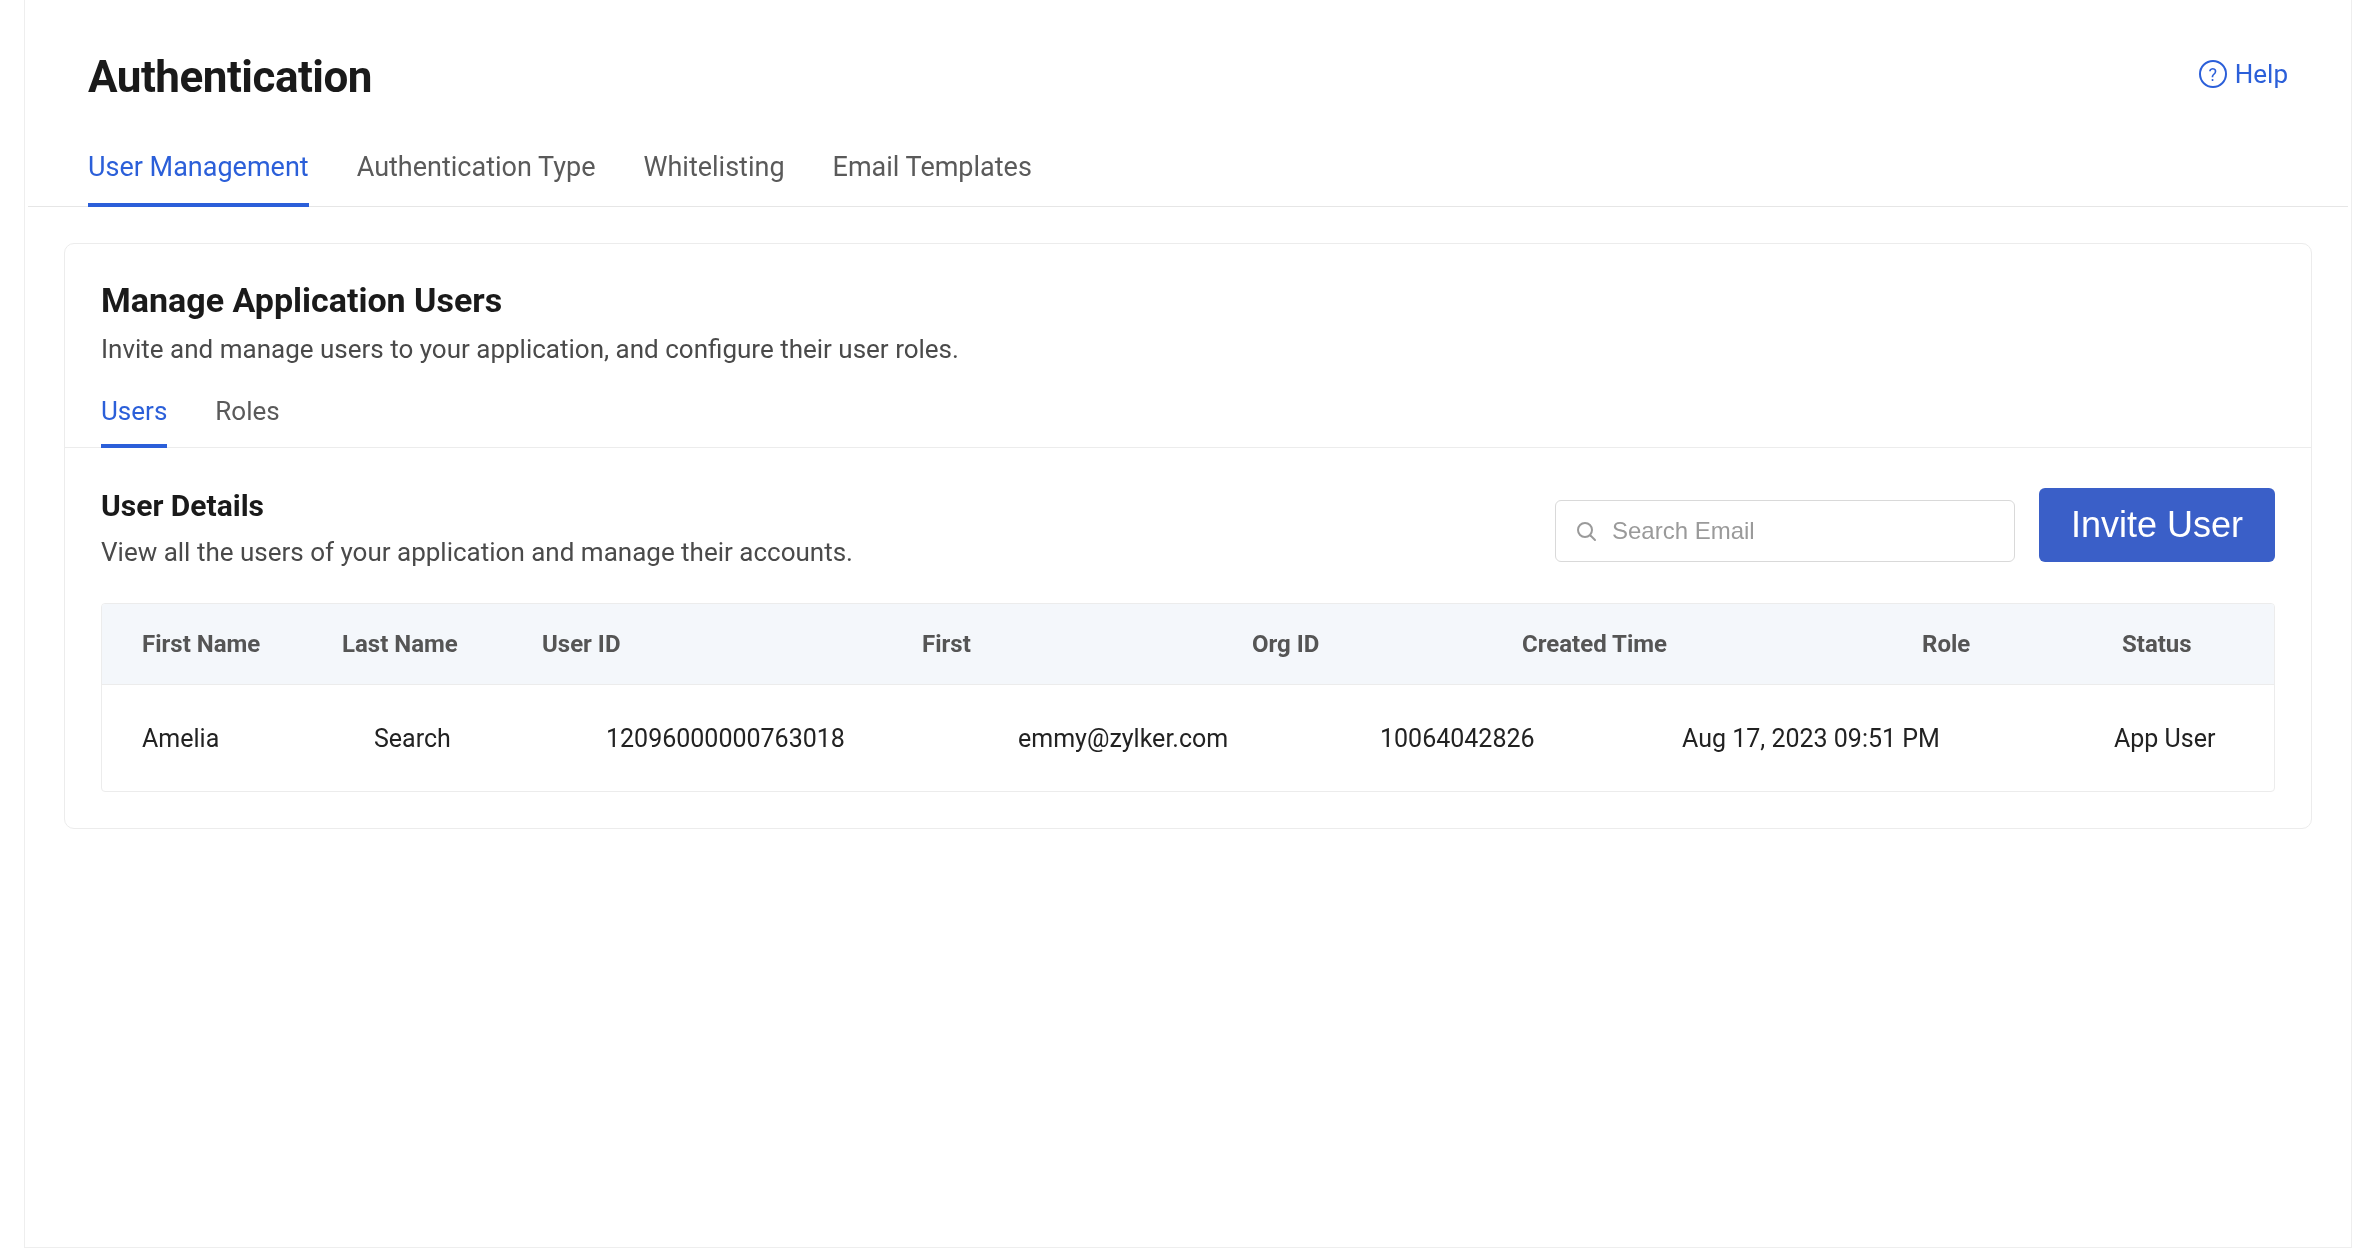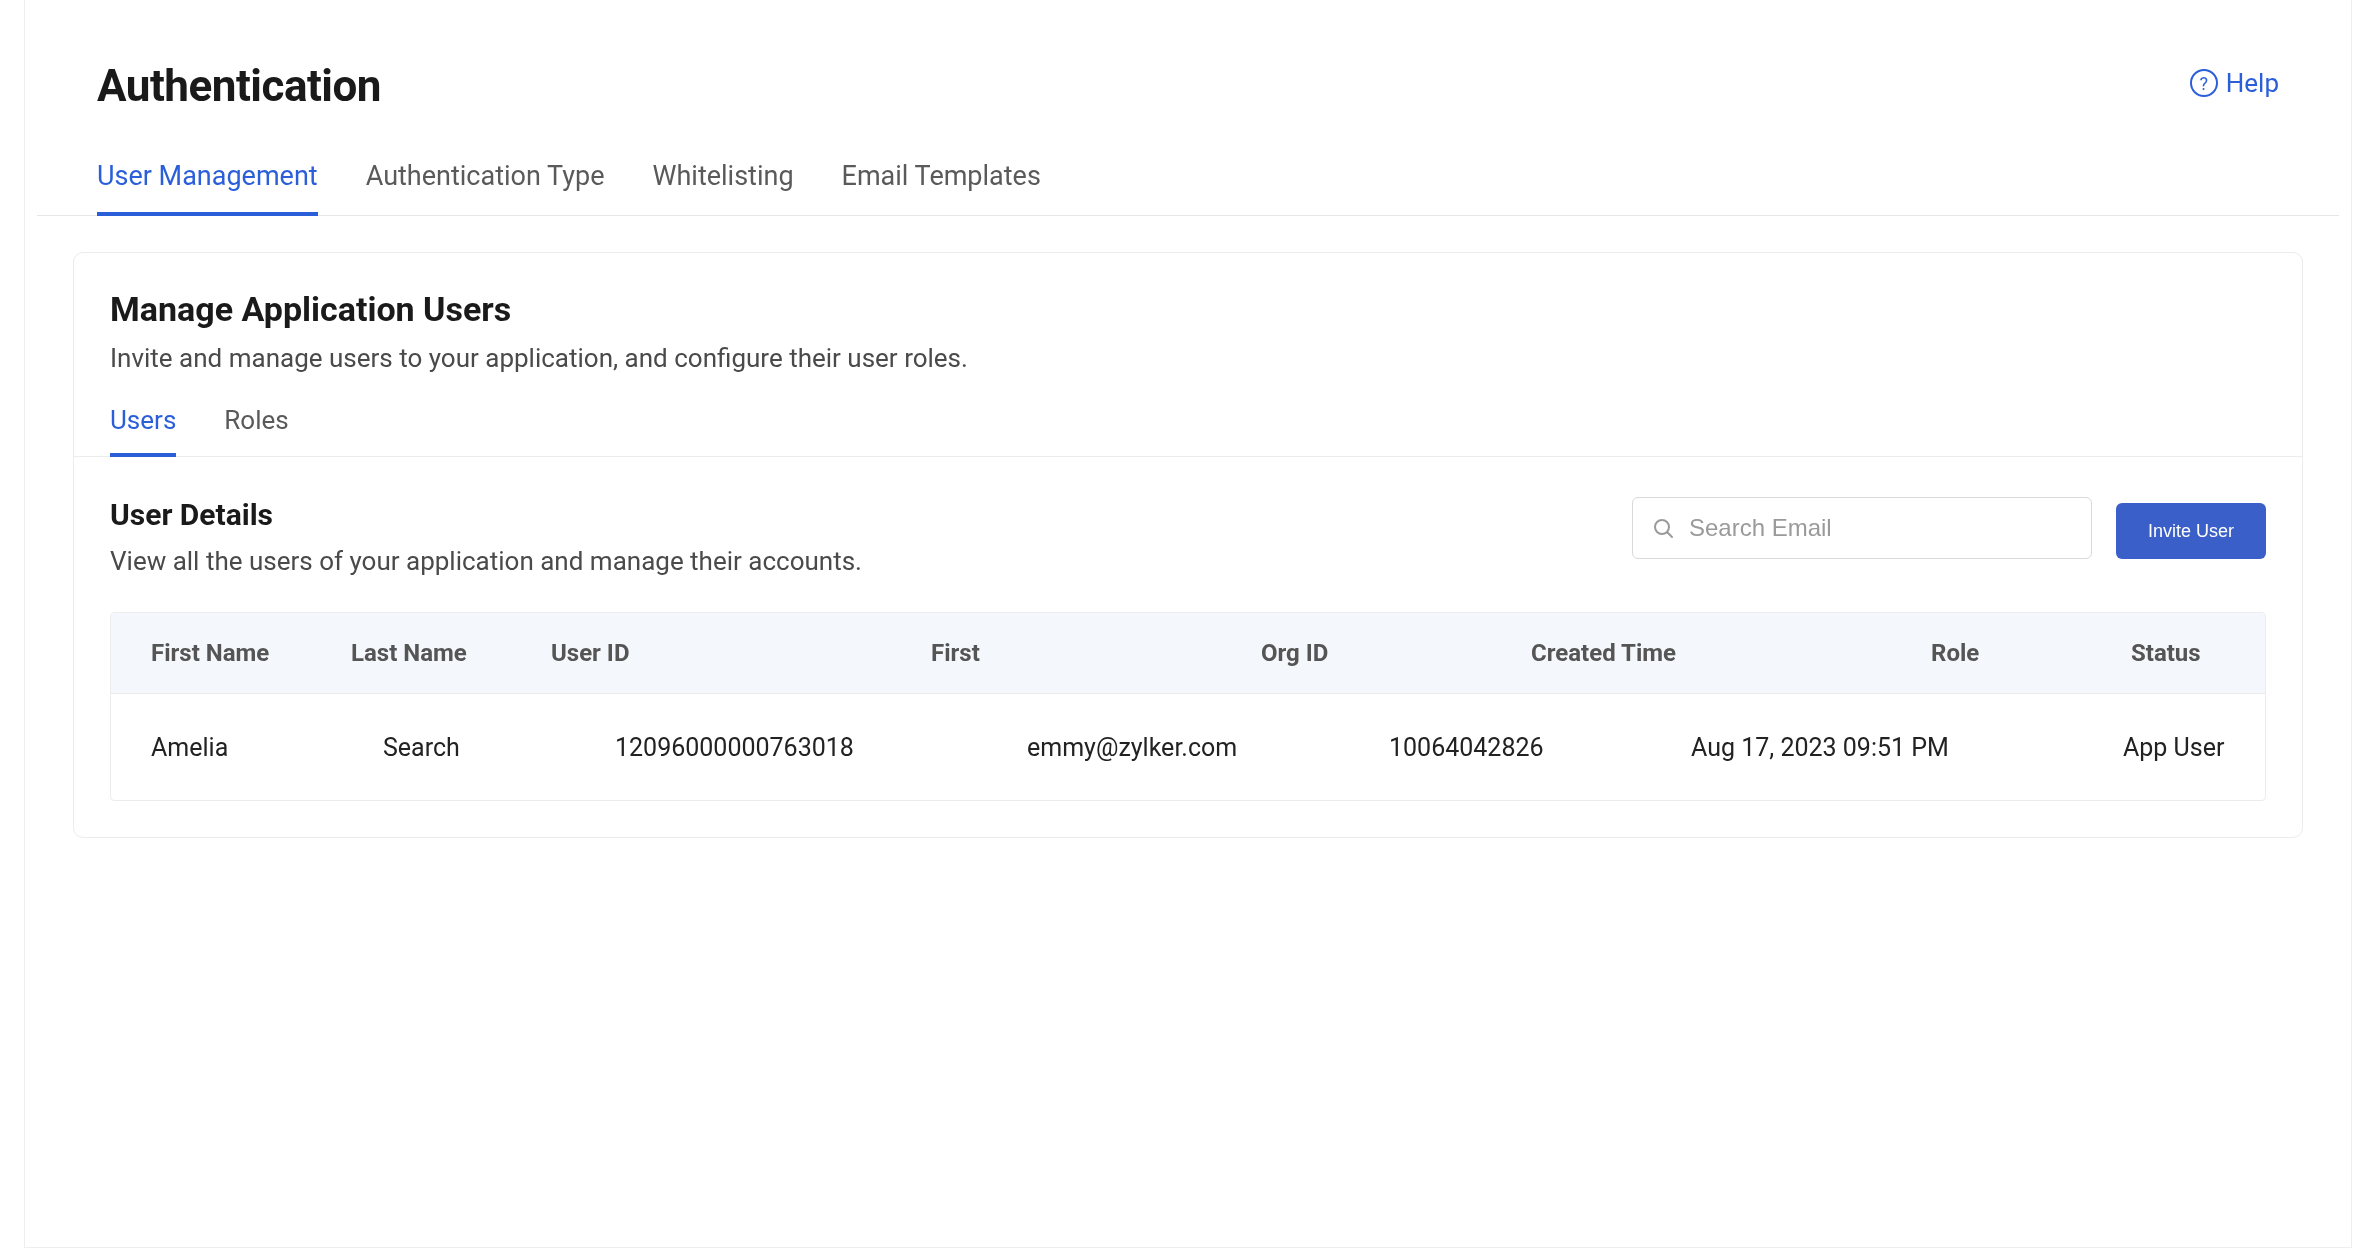--- a/index.html
+++ b/index.html
@@ -5,21 +5,21 @@
   * { box-sizing: border-box; margin: 0; padding: 0; }
   body {
     font-family: -apple-system, BlinkMacSystemFont, "Segoe UI", Roboto, "Helvetica Neue", Arial, sans-serif;
     background: #ffffff;
     color: #222;
     width: 2376px;
     height: 1248px;
     transform-origin: top left;
   }
   .page {
-    padding: 12px;
+    padding: 3px;
     border: 1px solid #eee;
     border-top: none;
     margin: 0 24px;
     width: calc(100% - 48px);
     min-height: 1248px;
     background: #fff;
   }
   .header-row {
     display: flex;
     justify-content: space-between;
@@ -150,23 +150,23 @@
     margin-left: 14px;
     width: 100%;
     color: #333;
   }
   .search-input::placeholder { color: #9a9a9a; }
   .invite-btn {
     background: #3a5fc8;
     color: #fff;
     border: none;
     border-radius: 6px;
-    height: 56px;
+    height: 74px;
     padding: 0 32px;
-    font-size: 18px;
+    font-size: 36px;
     cursor: pointer;
   }
 
   .table {
     margin: 36px 36px 36px 36px;
     border: 1px solid #ececec;
     border-radius: 4px;
     overflow: hidden;
   }
   .thead, .trow {

